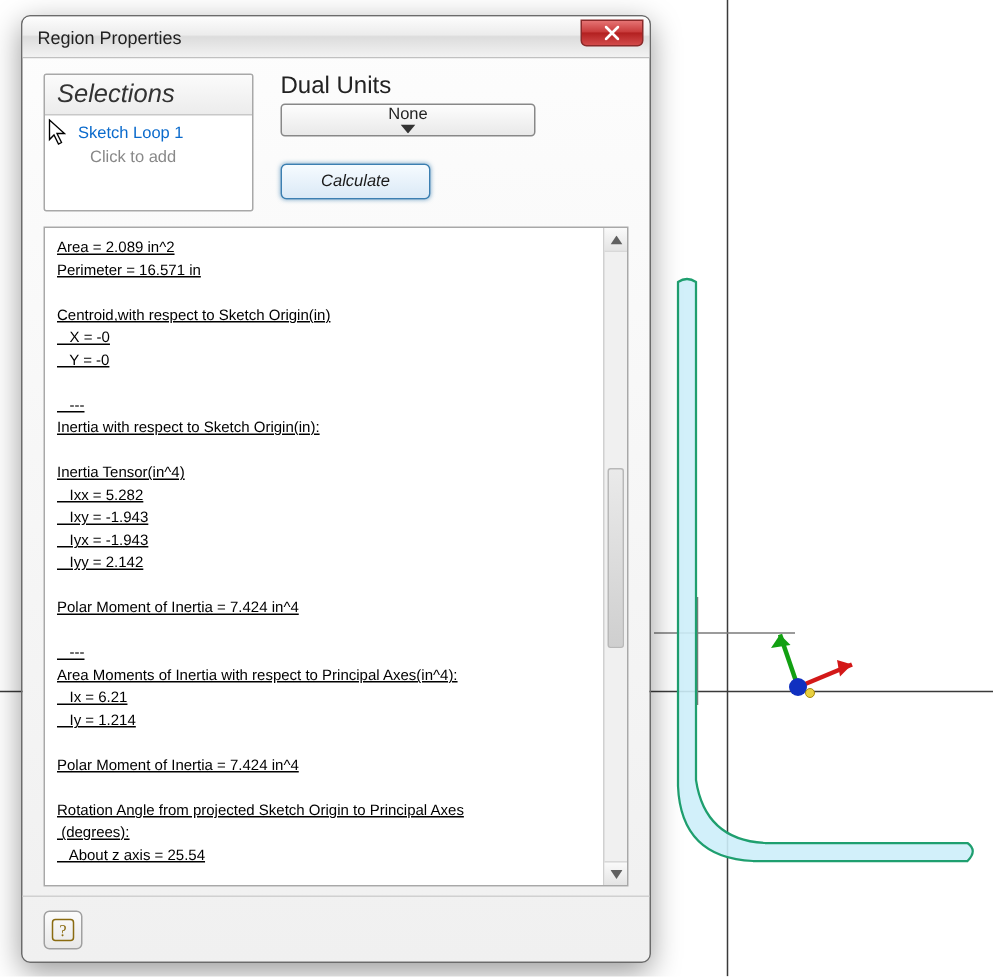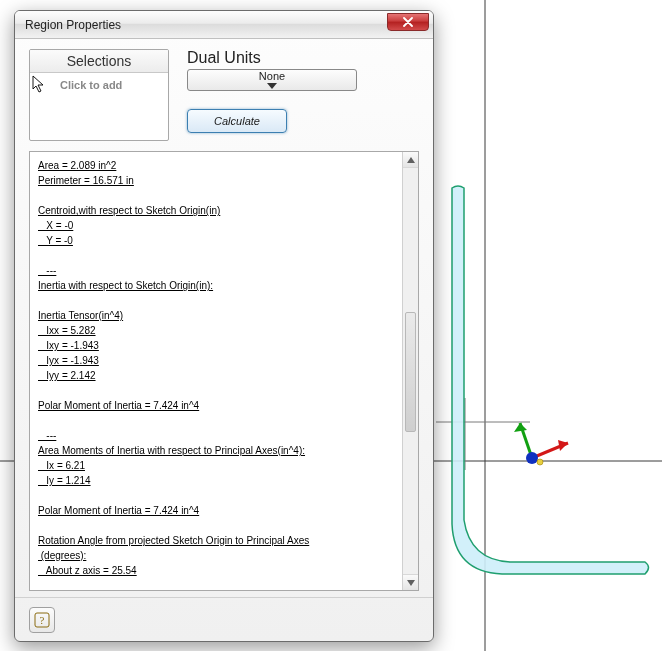--- a/index.html
+++ b/index.html
@@ -69,27 +69,27 @@
     background: #fff;
     border: 1px solid #a8a8a8;
     border-radius: 2px;
     overflow: hidden;
     position: relative;
   }
   .selections-header {
     background: linear-gradient(to bottom,#fbfbfb,#ececec);
     border-bottom: 1px solid #c8c8c8;
     padding: 3px 8px;
-    font-size: 14px;
+    font-size: 17px;
     color: #333;
-    text-align: center;
+    font-style: italic;
   }
   .selections-body { padding: 4px 6px 4px 22px; font-size: 11px; position: relative;}
   .sel-item { color: #0a6acc; cursor: pointer; line-height: 16px;}
-  .sel-add { color: #888; line-height: 16px; padding-left: 8px; font-weight: bold;}
+  .sel-add { color: #888; line-height: 16px; padding-left: 8px;}
   .cursor-ico {
     position: absolute;
     left: 2px; top: 2px;
     width: 14px; height: 18px;
   }
   .right-col { flex: 1; }
   .du-label { font-size: 16px; color: #222; margin-bottom: 2px; display: block;}
   .combo {
     width: 170px; height: 22px;
     background: linear-gradient(to bottom,#fdfdfd,#e9e9e9);
@@ -229,20 +229,21 @@
     </div>
   </div>
 
   <div class="upper">
     <div class="selections-box">
       <div class="selections-header">Selections</div>
       <div class="selections-body">
         <svg class="cursor-ico" viewBox="0 0 14 18">
           <path d="M1 1 L1 14 L4 11 L7 17 L9 16 L6 10 L11 10 Z" fill="#fff" stroke="#000" stroke-width="0.9"></path>
         </svg>
+        <div class="sel-item">Sketch Loop 1</div>
         <div class="sel-add">Click to add</div>
       </div>
     </div>
     <div class="right-col">
       <span class="du-label">Dual Units</span>
       <div class="combo">
         <span>None</span>
         <span class="arrow">
           <svg width="10" height="6" viewBox="0 0 10 6">
               <path d="M0 0 L5 6 L10 0 Z" fill="#333"></path>

